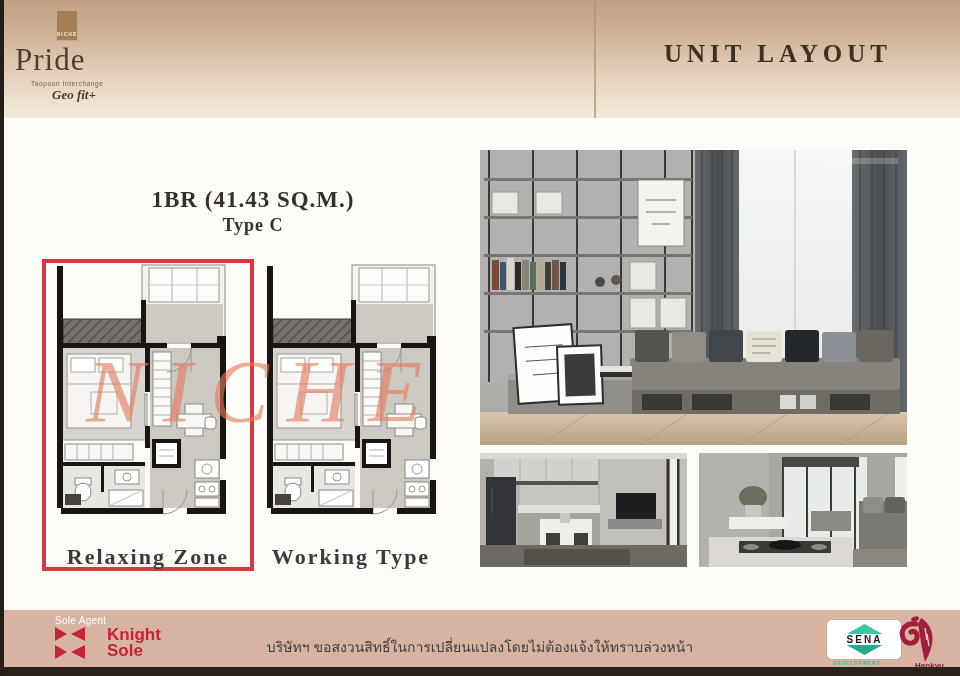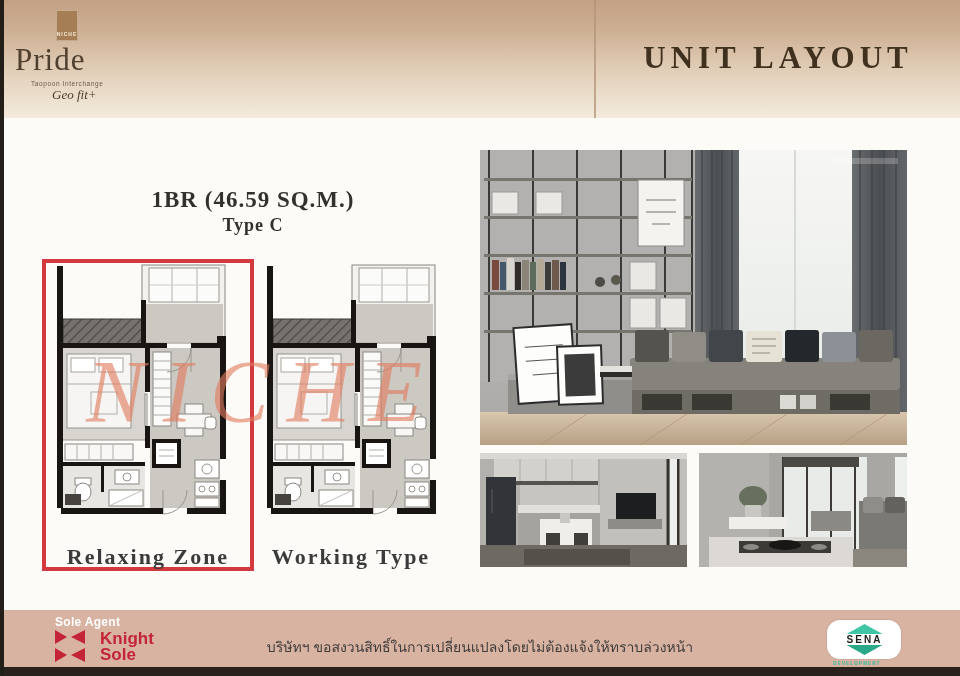--- a/index.html
+++ b/index.html
@@ -30,25 +30,25 @@
     position:absolute;left:15px;top:44px;
     font-size:31px;color:#4f3f2f;letter-spacing:1px;line-height:1;
   }
   .brand-subtitle{
     position:absolute;left:31px;top:80px;
     font-family:"Liberation Sans",sans-serif;
     font-size:6.5px;color:#6d5a47;letter-spacing:.6px;
   }
   .brand-tagline{
     position:absolute;left:52px;top:87px;
-    font-style:italic;font-weight:normal;font-size:13px;color:#4f3c2a;
+    font-style:italic;font-weight:bold;font-size:13px;color:#4f3c2a;
   }
   .page-title{
     position:absolute;left:596px;top:40px;width:364px;text-align:center;
-    font-size:31px;font-weight:bold;letter-spacing:5px;
+    font-size:25px;font-weight:bold;letter-spacing:5px;
     color:var(--c-title,#40311f);
   }
   
   .scan-edge{position:absolute;left:0;top:0;width:4px;height:676px;background:#241e19;z-index:40;}
   
   .plan-heading{
     position:absolute;left:100px;top:186px;width:306px;text-align:center;
     color:#34302c;font-weight:bold;
   }
   .plan-heading .l1{font-size:23px;letter-spacing:1px;line-height:1.2;}
@@ -76,30 +76,30 @@
   .photo-large{left:480px;top:150px;width:427px;height:295px;}
   .photo-small-1{left:480px;top:453px;width:207px;height:114px;}
   .photo-small-2{left:699px;top:453px;width:208px;height:114px;}
   
   .footer{
     position:absolute;left:0;top:610px;width:960px;height:66px;
     background:var(--c-footer,#d9b3a2);
   }
   .footer-bottom-strip{position:absolute;left:0;bottom:0;width:960px;height:9px;background:#2b211c;}
   .kf{position:absolute;left:55px;top:5px;width:150px;font-family:"Liberation Sans",sans-serif;}
-  .kf-soleagent{font-size:12px;font-weight:bold;color:#ffffff;letter-spacing:.3px;margin-bottom:1px;}
-  .kf-row{display:flex;align-items:center;gap:15px;}
+  .kf-soleagent{font-size:10px;font-weight:normal;color:#ffffff;letter-spacing:.3px;margin-bottom:1px;}
+  .kf-row{display:flex;gap:22px;}
   .kf-words{color:var(--c-kf,#c32438);font-weight:bold;font-size:17px;line-height:16px;}
   .disclaimer{
     position:absolute;left:240px;top:26px;width:480px;text-align:center;
     font-family:"Liberation Sans",sans-serif;font-size:14px;color:#3f3d3b;
   }
   .sena{position:absolute;left:827px;top:10px;width:60px;text-align:center;}
   .sena-box{
-    width:74px;height:39px;background:#ffffff;border-radius:13px;
+    width:74px;height:39px;background:#ffffff;border-radius:5px;
     position:relative;box-shadow:0 0 0 1px rgba(0,0,0,.05);
   }
   .sena-sub{
     margin-top:2px;font-family:"Liberation Sans",sans-serif;
     font-size:4.5px;font-weight:bold;letter-spacing:1.2px;color:var(--c-sena,#2fb99a);
   }
   .hankyu{position:absolute;left:894px;top:4px;width:50px;height:58px;}
   .hankyu-label{
     position:absolute;right:0px;bottom:2px;
     font-family:"Liberation Sans",sans-serif;font-size:8px;font-weight:bold;
@@ -227,21 +227,21 @@
       </div>
       <div class="brand-name">Pride</div>
       <div class="brand-subtitle">Taopoon Interchange</div>
       <div class="brand-tagline">Geo fit+</div>
     </div>
     <div class="header-divider"></div>
     <div class="page-title">UNIT LAYOUT</div>
   </div>
 
   <div class="plan-heading">
-    <div class="l1">1BR  (46.59 SQ.M.)</div>
+    <div class="l1">1BR  (41.43 SQ.M.)</div>
     <div class="l2">Type C</div>
   </div>
 
   <div class="red-box"></div>
 
   <svg class="plan plan-1" viewBox="0 0 169 255">
     <use href="#floorplan"></use>
   </svg>
   <svg class="plan plan-2" viewBox="0 0 169 255">
     <use href="#floorplan"></use>
@@ -469,18 +469,27 @@
         <svg width="59" height="39" viewBox="0 0 59 39">
           <polygon points="8,16 51,16 29.5,4" fill="#3fc6a4"></polygon>
           <polygon points="8,23 51,23 29.5,35" fill="#2aa88a"></polygon>
           <rect x="4" y="14" width="51" height="11" fill="#ffffff"></rect>
           <text x="29.5" y="23" text-anchor="middle" font-family="Liberation Sans, sans-serif" font-size="10" font-weight="bold" letter-spacing="2" fill="#1d1d1b">SENA</text>
         </svg>
       </div>
       <div class="sena-sub">DEVELOPMENT</div>
     </div>
 
+    <div class="hankyu">
+      <svg width="50" height="58" viewBox="0 0 50 58">
+        <path d="M22,10 C12,8 6,16 9,24 C12,31 21,31 23,24 C24,19 20,16 17,18" fill="none" stroke="#a21f3c" stroke-width="5" stroke-linecap="round"></path>
+        <path d="M27,4 C40,12 43,28 31,48 C28,36 26,22 24,10 Z" fill="#a21f3c"></path>
+        <path d="M31,14 L33,26 M33,20 L35,32" stroke="#e8c7ce" stroke-width="1.5"></path>
+        <ellipse cx="21" cy="5" rx="4" ry="2.5" fill="#a21f3c" transform="rotate(-20 21 5)"></ellipse>
+      </svg>
+      <div class="hankyu-label">Hankyu</div>
+    </div>
 
     <div class="footer-bottom-strip"></div>
   </div>
 
   <div class="scan-edge"></div>
 </div>
 
 </body></html>

